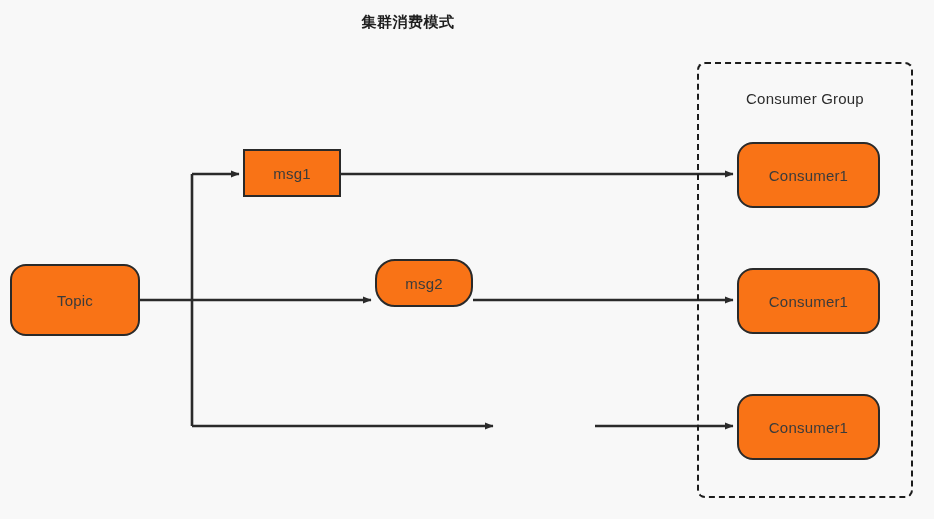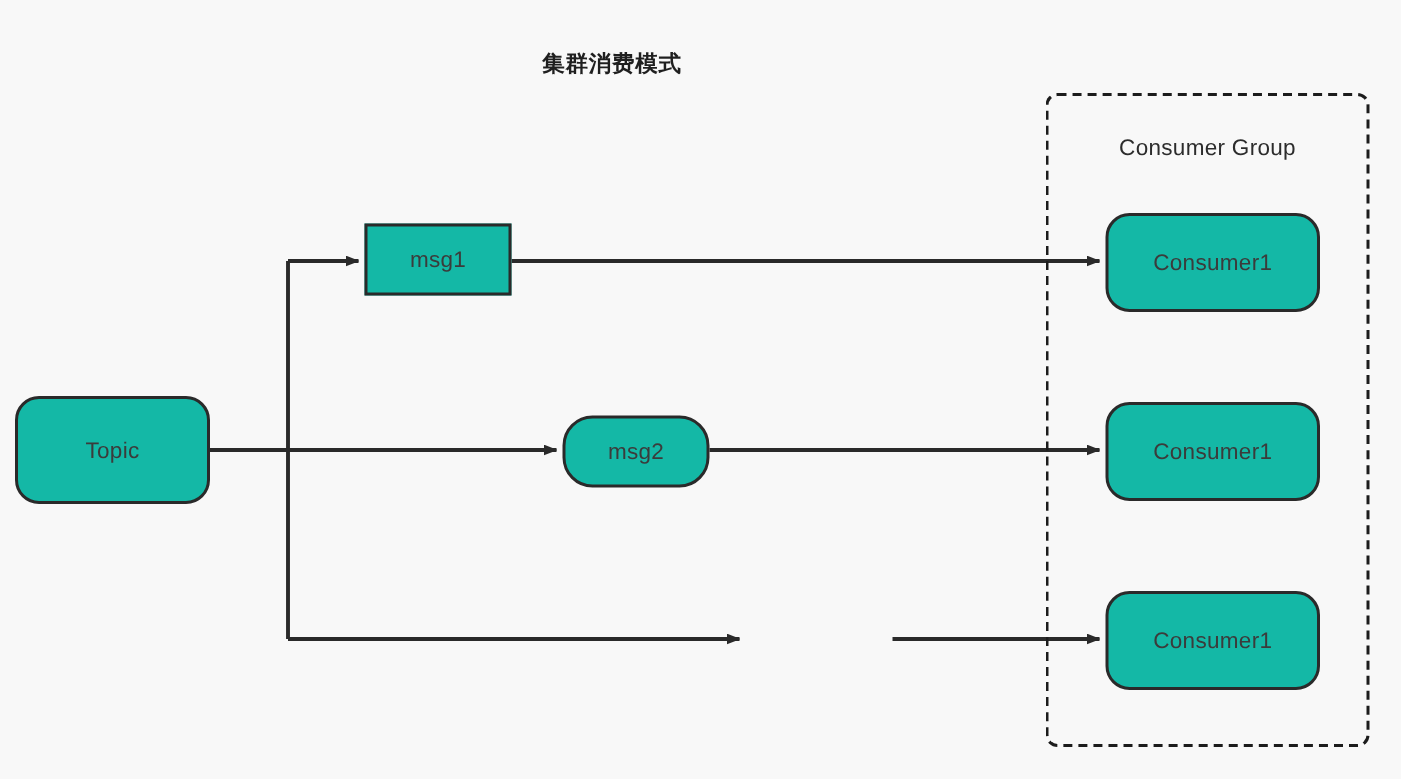--- a/index.html
+++ b/index.html
@@ -20,47 +20,46 @@
   #diagram-title {
     position: absolute;
     left: 0;
     top: 13px;
     width: 816px;
     text-align: center;
     font-size: 15px;
     font-weight: bold;
     color: #1f1f1f;
     letter-spacing: 0.5px;
-    margin-top: 20px;
   }
   svg#edges {
     position: absolute;
     left: 0;
     top: 0;
     width: 934px;
     height: 519px;
   }
   .node {
     position: absolute;
     box-sizing: border-box;
-    background: #14b8a6;
+    background: #f97316;
     border: 2.2px solid #2a2a2a;
     display: flex;
     align-items: center;
     justify-content: center;
     color: #3b3b3b;
     font-size: 15px;
     letter-spacing: 0.2px;
   }
   .node.rounded { border-radius: 16px; }
   .node.sharp { border-radius: 0px; }
 
   #topic-node   { left: 10px;  top: 264px; width: 130px; height: 72px; }
   #msg1-node    { left: 243px; top: 149px; width: 98px;  height: 48px; }
-  #msg2-node    { left: 375px; top: 277px; width: 98px;  height: 48px; border-radius: 20px; }
+  #msg2-node    { left: 375px; top: 259px; width: 98px;  height: 48px; border-radius: 20px; }
   #msg3-node    { left: 497px; top: 401px; width: 98px;  height: 48px; }
   #consumer1-node { left: 737px; top: 142px; width: 143px; height: 66px; }
   #consumer2-node { left: 737px; top: 268px; width: 143px; height: 66px; }
   #consumer3-node { left: 737px; top: 394px; width: 143px; height: 66px; }
 
   #consumer-group-box {
     position: absolute;
     left: 697px;
     top: 62px;
     width: 216px;

